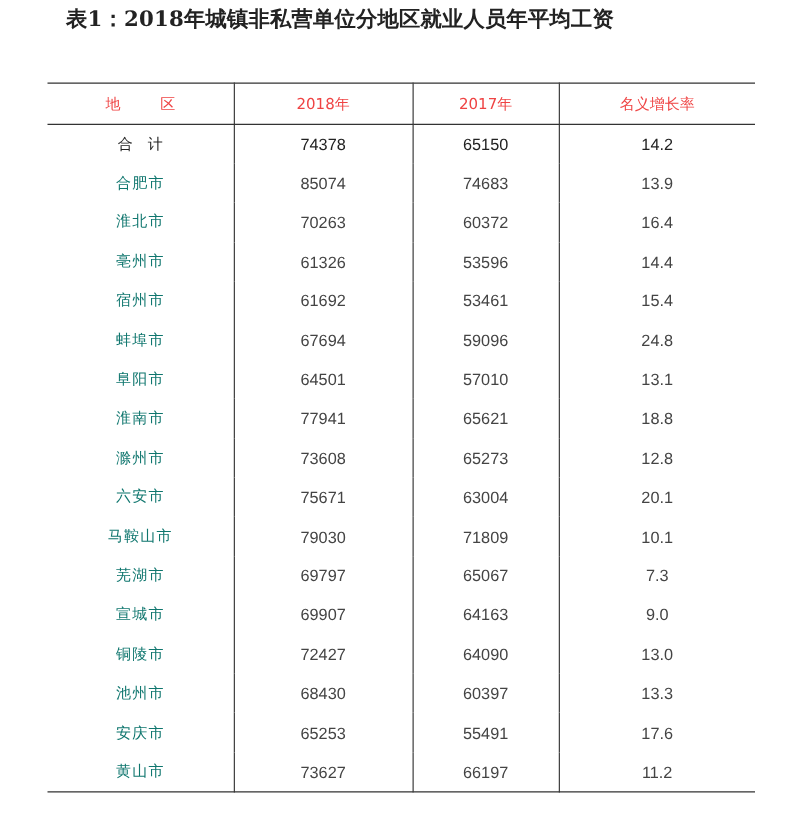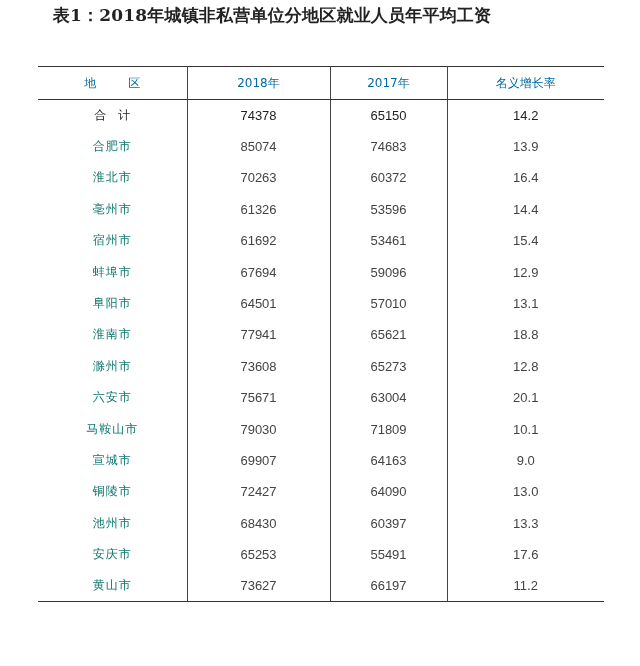--- a/index.html
+++ b/index.html
@@ -41,21 +41,21 @@
     col.c1 { width: 149px; }
     col.c2 { width: 143px; }
     col.c3 { width: 117px; }
     col.c4 { width: 157px; }
     thead tr {
       height: 33px;
     }
     thead th {
       font-weight: normal;
       font-size: 12px;
-      color: #0369a1;
+      color: #ef4444;
       border-top: 1.5px solid #333333;
       border-bottom: 1.2px solid #333333;
       text-align: center;
       padding: 0;
     }
     tbody tr {
       height: 31.4px;
     }
     tbody td {
       text-align: center;
@@ -138,21 +138,21 @@
         <tr>
           <td class="div region">宿州市</td>
           <td class="div">61692</td>
           <td class="div">53461</td>
           <td>15.4</td>
         </tr>
         <tr>
           <td class="div region">蚌埠市</td>
           <td class="div">67694</td>
           <td class="div">59096</td>
-          <td>12.9</td>
+          <td>24.8</td>
         </tr>
         <tr>
           <td class="div region">阜阳市</td>
           <td class="div">64501</td>
           <td class="div">57010</td>
           <td>13.1</td>
         </tr>
         <tr>
           <td class="div region">淮南市</td>
           <td class="div">77941</td>
@@ -169,20 +169,26 @@
           <td class="div region">六安市</td>
           <td class="div">75671</td>
           <td class="div">63004</td>
           <td>20.1</td>
         </tr>
         <tr>
           <td class="div region">马鞍山市</td>
           <td class="div">79030</td>
           <td class="div">71809</td>
           <td>10.1</td>
+        </tr>
+        <tr>
+          <td class="div region">芜湖市</td>
+          <td class="div">69797</td>
+          <td class="div">65067</td>
+          <td>7.3</td>
         </tr>
         <tr>
           <td class="div region">宣城市</td>
           <td class="div">69907</td>
           <td class="div">64163</td>
           <td>9.0</td>
         </tr>
         <tr>
           <td class="div region">铜陵市</td>
           <td class="div">72427</td>

